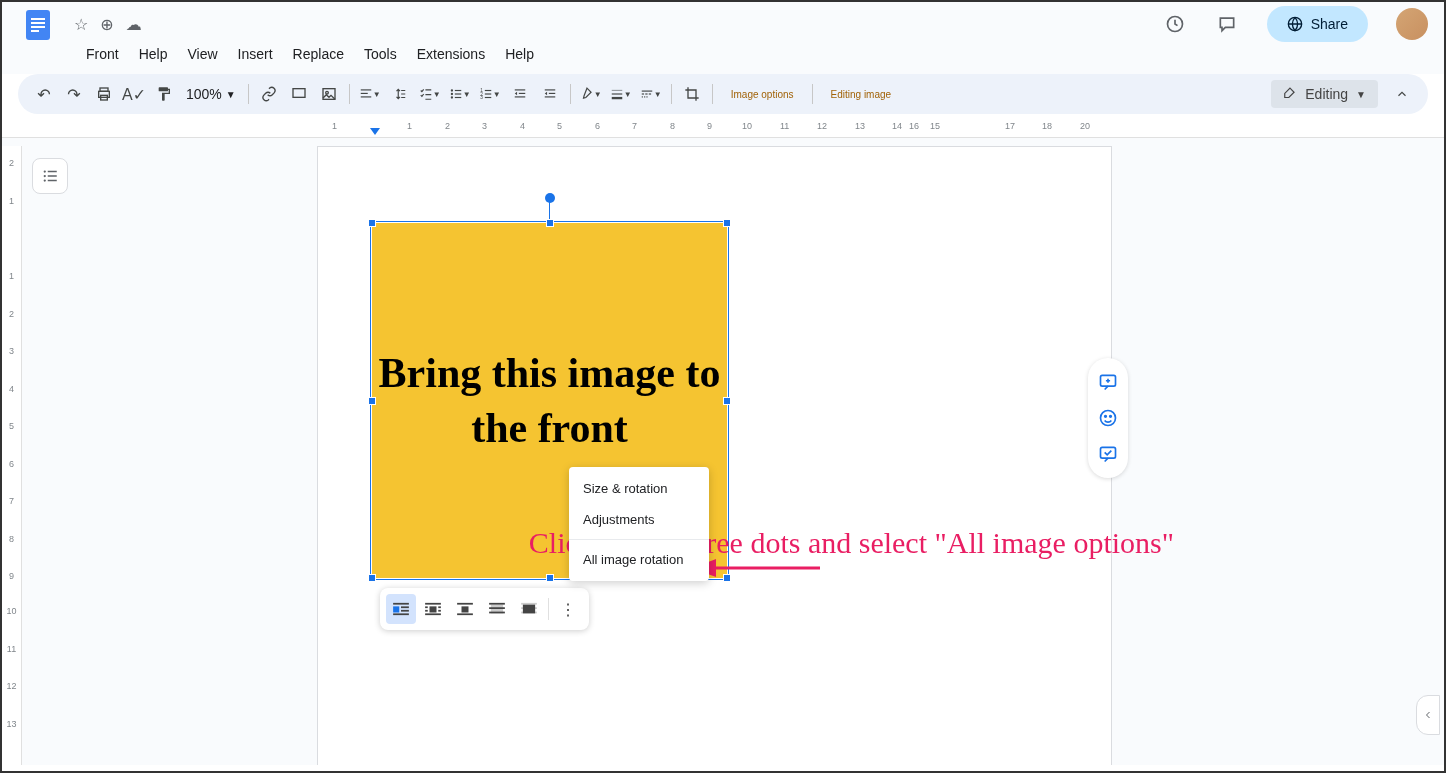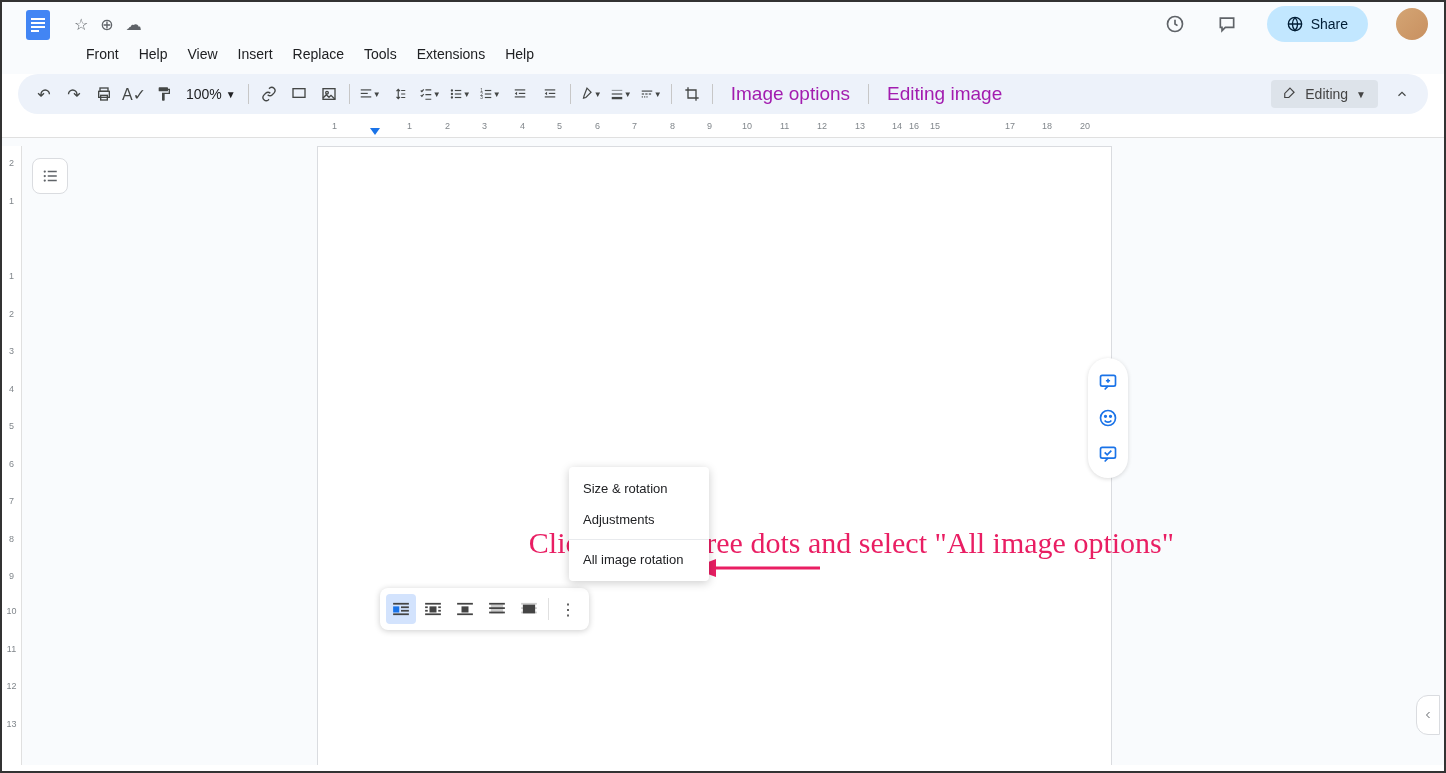--- a/index.html
+++ b/index.html
@@ -18,21 +18,21 @@
     .share-btn { background: #c2e7ff; border: none; border-radius: 40px; padding: 10px 20px; display: flex; align-items: center; gap: 8px; font-size: 14px; font-weight: 500; cursor: pointer; color: #001d35; }
     .avatar { width: 32px; height: 32px; border-radius: 50%; background: linear-gradient(135deg, #d4a574, #c89060); }
     
     .menu-bar { display: flex; gap: 4px; padding: 2px 0 8px 60px; }
     .menu-item { padding: 4px 8px; font-size: 14px; color: #202124; cursor: pointer; border-radius: 4px; }
     
     .toolbar { background: #edf2fa; border-radius: 24px; margin: 0 16px 4px; padding: 4px 12px; display: flex; align-items: center; gap: 2px; height: 40px; }
     .tb-btn { width: 28px; height: 28px; display: flex; align-items: center; justify-content: center; color: #444746; cursor: pointer; border-radius: 4px; font-size: 16px; }
     .tb-sep { width: 1px; height: 20px; background: #c7c7c7; margin: 0 4px; }
     .tb-zoom { display: flex; align-items: center; gap: 4px; padding: 0 6px; font-size: 14px; color: #202124; }
-    .tb-text-btn { padding: 0 12px; font-size: 19px; color: #a21caf; cursor: pointer; height: 28px; display: flex; align-items: center; }
+    .tb-text-btn { padding: 0 12px; font-size: 10px; color: #a16207; cursor: pointer; height: 28px; display: flex; align-items: center; }
     .editing-btn { background: #dde3ea; border-radius: 4px; padding: 6px 12px; display: flex; align-items: center; gap: 8px; font-size: 14px; margin-left: auto; color: #444; }
     .expand-btn { width: 28px; height: 28px; display: flex; align-items: center; justify-content: center; margin-left: 8px; color: #444746; }
     
     .workspace { display: flex; position: relative; height: calc(100% - 122px); }
     .left-panel { width: 60px; padding-top: 30px; display: flex; flex-direction: column; align-items: center; position: absolute; left: 18px; top: 10px; z-index: 5; }
     .outline-btn { width: 36px; height: 36px; border: 1px solid #dadce0; border-radius: 8px; display: flex; align-items: center; justify-content: center; background: white; color: #5f6368; }
     
     .v-ruler { position: absolute; left: 0; top: 28px; width: 20px; bottom: 0; background: #fff; border-right: 1px solid #e0e0e0; }
     .v-ruler-mark { position: absolute; left: 0; width: 100%; text-align: center; font-size: 9px; color: #80868b; }
     
@@ -314,20 +314,36 @@
       <span class="v-ruler-mark" style="top:388px">8</span>
       <span class="v-ruler-mark" style="top:425px">9</span>
       <span class="v-ruler-mark" style="top:460px">10</span>
       <span class="v-ruler-mark" style="top:498px">11</span>
       <span class="v-ruler-mark" style="top:535px">12</span>
       <span class="v-ruler-mark" style="top:573px">13</span>
     </div>
 
     <div class="page"></div>
 
+    <div class="selected-image">
+      <div class="img-box">
+        <div class="img-text">Bring this image to the front</div>
+      </div>
+      <div class="sel-border"></div>
+      <div class="rotate-line"></div>
+      <div class="rotate-handle"></div>
+      <div class="handle h-tl"></div>
+      <div class="handle h-tr"></div>
+      <div class="handle h-bl"></div>
+      <div class="handle h-br"></div>
+      <div class="handle h-tm"></div>
+      <div class="handle h-bm"></div>
+      <div class="handle h-ml"></div>
+      <div class="handle h-mr"></div>
+    </div>
 
     <div class="img-toolbar">
       <div class="wrap-btn active">
           <svg class="wrap-svg" viewBox="0 0 20 16">
             <rect x="1" y="1" width="18" height="2" fill="#444"></rect>
             <rect x="1" y="5" width="7" height="7" fill="#1a73e8"></rect>
             <rect x="10" y="5" width="9" height="2" fill="#444"></rect>
             <rect x="10" y="9" width="9" height="2" fill="#444"></rect>
             <rect x="1" y="13" width="18" height="2" fill="#444"></rect>
           </svg>

